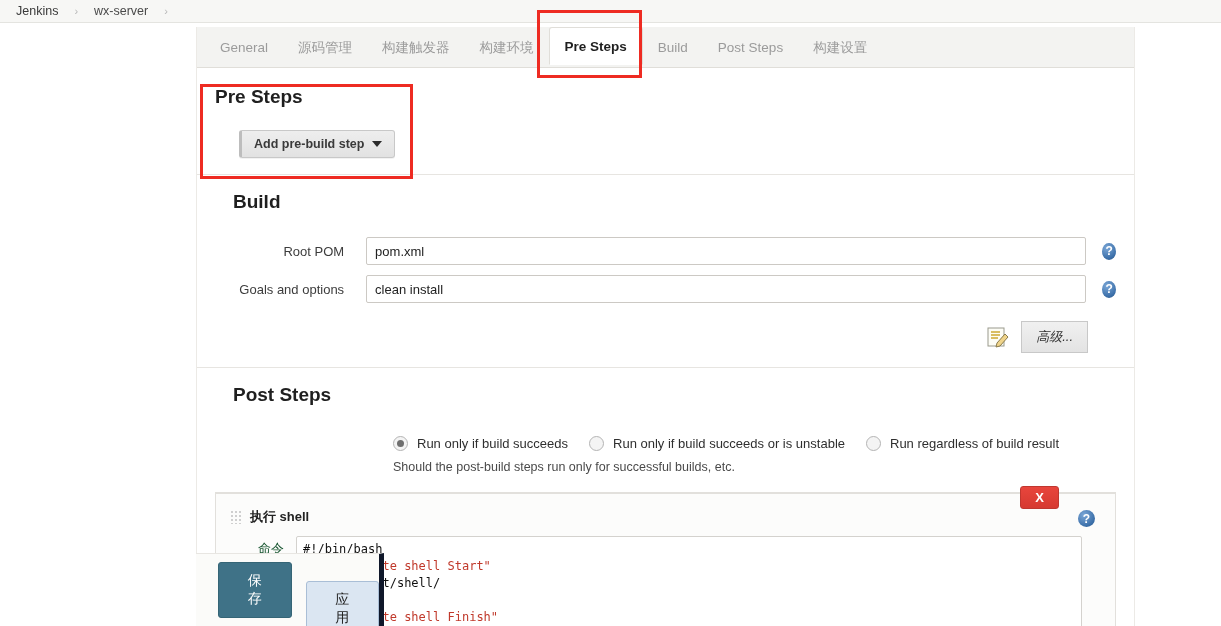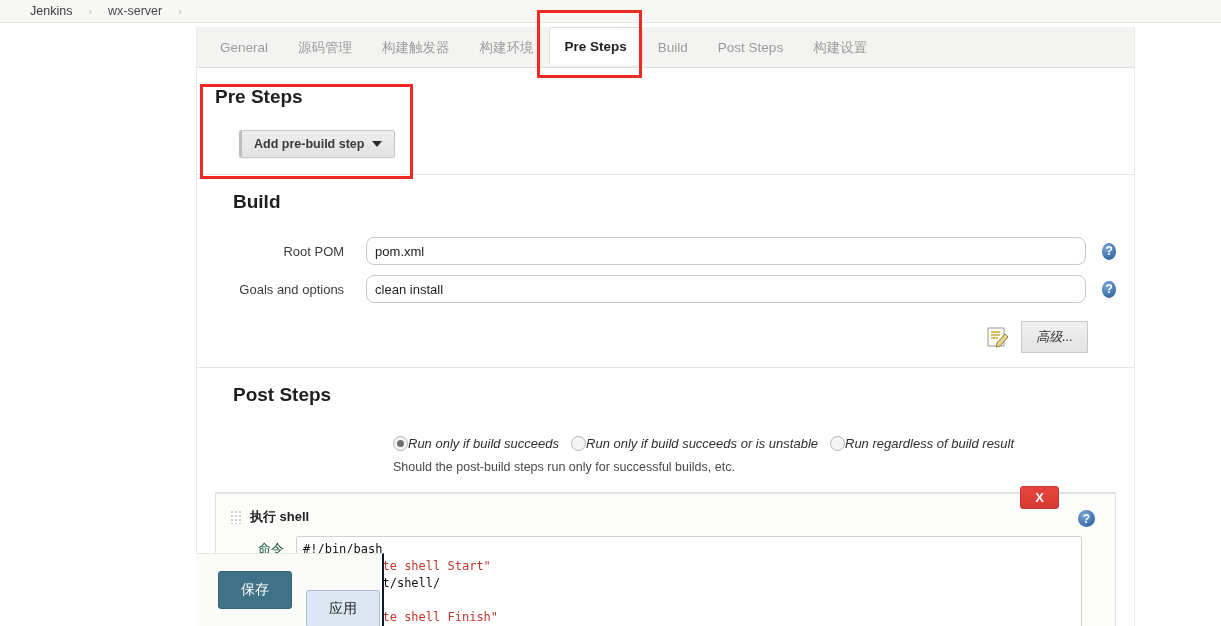--- a/index.html
+++ b/index.html
@@ -8,21 +8,21 @@
     background: #ffffff;
     font-family: "Liberation Sans", sans-serif;
     overflow: hidden;
   }
   #root { position: relative; width: 1221px; height: 626px; background: #fff; }
 
   
   .breadcrumb-bar {
     position: absolute; left: 0; top: 0; width: 1221px; height: 23px;
     background: #f7f7f5; border-bottom: 1px solid #e4e4e0;
-    display: flex; align-items: center; padding-left: 24px; box-sizing: border-box;
+    display: flex; align-items: center; padding-left: 10px; box-sizing: border-box;
   }
   .crumb { font-size: 12.5px; color: #4a4a4a; padding: 0 6px; }
   .crumb.home { color: #3a3a3a; }
   .crumb-sep {
     color: #b8b8b8; font-size: 11px; padding: 0 10px; user-select: none;
   }
 
   
   .content-panel {
     position: absolute; left: 196px; top: 27px;
@@ -82,21 +82,21 @@
            border-right: 5px solid transparent; border-top: 6px solid #2b2b2b; }
 
   
   .form-row { display: flex; align-items: center; margin: 0 0 10px 0; }
   .form-label {
     width: 180px; text-align: right; padding-right: 22px;
     font-size: 13px; color: #3c3c3c; box-sizing: border-box;
   }
   .text-input {
     flex: 0 0 auto; width: 720px; height: 28px;
-    border: 1px solid #ccc9c4; border-radius: 8px;
+    border: 1px solid #ccc9c4; border-radius: 2px;
     font-size: 13px; color: #222; padding: 0 8px;
     background: #fff; box-sizing: border-box;
     font-family: "Liberation Sans", sans-serif;
   }
   .help-icon {
     width: 17px; height: 17px; border-radius: 50%;
     background: radial-gradient(circle at 35% 30%, #7ba7d7 0%, #3a6ea8 70%, #2a527e 100%);
     color: #fff; font-size: 12px; font-weight: bold;
     display: inline-flex; align-items: center; justify-content: center;
     margin-left: 16px; cursor: pointer; line-height: 1;
@@ -107,21 +107,21 @@
   .notepad-icon { width: 24px; height: 21px; position: relative; display: inline-block; }
   .btn-adv {
     background: linear-gradient(#f0f0f0,#e3e3e3);
     border: 1px solid #c8c8c8; border-radius: 0;
     padding: 6px 14px; font-size: 13px; color: #333; cursor: pointer; font-style: italic;
   }
 
   
   .radio-row {
     display: flex; align-items: center; justify-content: flex-start;
-    padding-left: 178px; gap: 0; font-size: 13px; color: #2f2f2f; font-style: italic;
+    padding-left: 178px; gap: 9px; font-size: 13px; color: #2f2f2f;
   }
   .radio {
     width: 13px; height: 13px; border-radius: 50%;
     border: 1px solid #b4b4b4; background: #f4f4f4;
     display: inline-block; position: relative; flex: 0 0 auto;
   }
   .radio.on::after {
     content: ""; position: absolute; left: 3px; top: 3px;
     width: 7px; height: 7px; border-radius: 50%; background: #6f6f6f;
   }
@@ -160,21 +160,21 @@
     line-height: 17px; color: #111; padding: 4px 6px; box-sizing: border-box;
     white-space: pre; overflow: hidden;
   }
   .code-area .str { color: #c0392b; }
 
   
   .save-bar {
     position: absolute; left: 196px; top: 553px;
     width: 188px; height: 73px;
     background: #fbfbf9; border-top: 1px solid #e8e6e2;
-    border-right: 2px solid #0f172a;
+    border-right: 5px solid #0f172a;
     display: flex; align-items: center; gap: 14px;
     padding-left: 22px; box-sizing: border-box; z-index: 30;
   }
   .btn-save {
     background: #3f7287; border: 1px solid #35footer; border: 1px solid #356576;
     border-radius: 3px; color: #fff; font-size: 14px;
     padding: 9px 22px; cursor: pointer;
   }
   .btn-apply {
     background: #dbe6f2; border: 1px solid #a9bed6;

